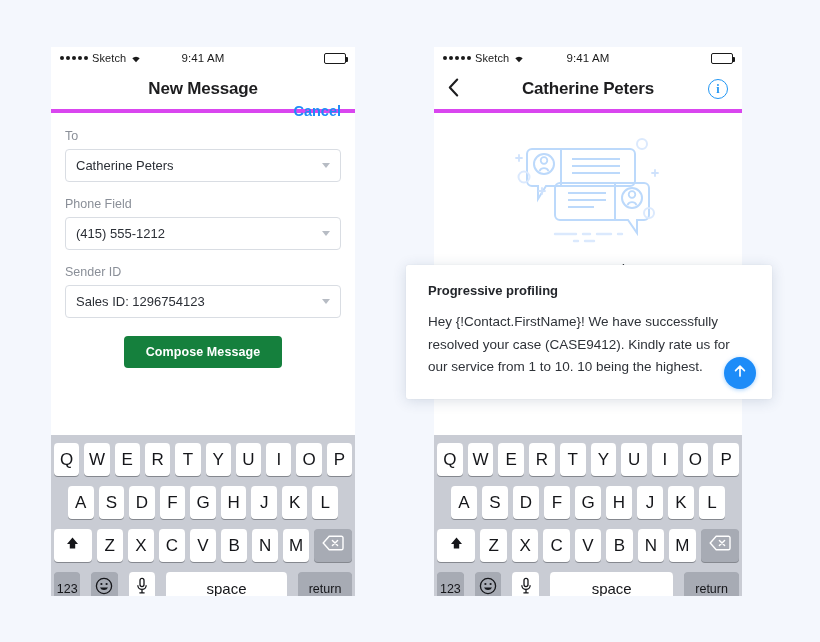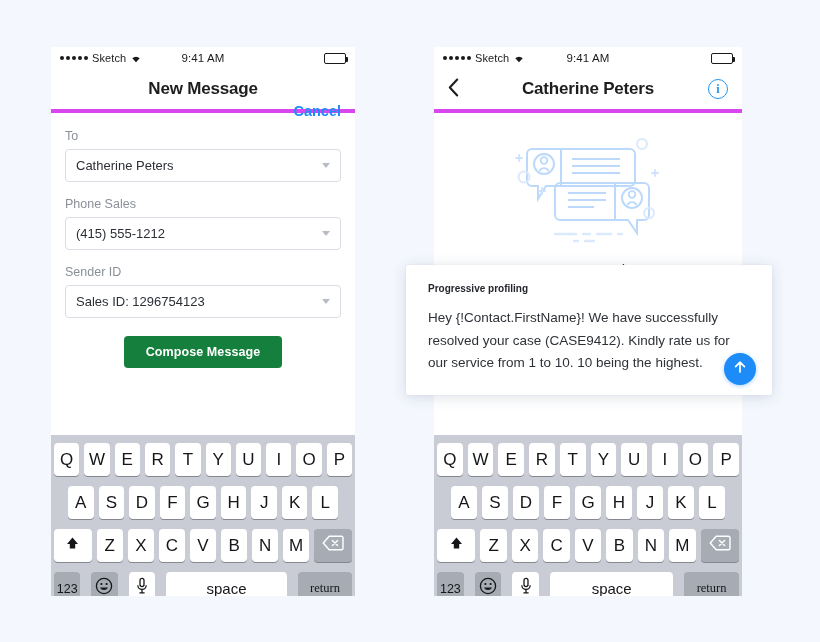--- a/index.html
+++ b/index.html
@@ -108,32 +108,32 @@
     background: #fff; border-radius: 4px; height: 33px;
     display: flex; align-items: center; justify-content: center;
     font-size: 17px; color: #15161a; box-shadow: 0 1px 0 rgba(110,113,120,.75);
     flex: 1; min-width: 0;
   }
   .krow.r2 { padding: 0 14px; }
   .key.dark { background: #a7abb4; box-shadow: 0 1px 0 rgba(110,113,120,.75); }
   .key.wide { flex: 1.45; }
   .key.small { font-size: 12.5px; }
   .key.space { flex: 4.6; font-size: 15px; }
-  .key.ret   { flex: 2.05; font-size: 12.5px; font-family: Liberation Serif, serif; }
+  .key.ret   { flex: 2.05; font-size: 12.5px; }
   .krow.r4 { gap: 11px; }
   .krow.r4 .key.fn { flex: 1.0; }
 
   
   .msg-card {
     position: absolute; left: 406px; top: 265px; width: 366px;
     background: #fff; border-radius: 2px;
     box-shadow: 0 2px 14px rgba(40,60,100,.16), 0 0 1px rgba(40,60,100,.18);
     padding: 18px 22px 20px 22px;
   }
-  .msg-title { font-size: 10px; font-weight: 700; color: #23262b; margin-bottom: 13px; }
+  .msg-title { font-size: 13px; font-weight: 700; color: #23262b; margin-bottom: 13px; }
   .msg-body { font-size: 13.5px; line-height: 1.68; color: #2e3238; }
   .send-btn {
     position: absolute; right: 16px; bottom: 10px;
     width: 32px; height: 32px; border-radius: 50%; background: #1d8cf8;
     display: flex; align-items: center; justify-content: center;
     box-shadow: 0 1px 4px rgba(29,140,248,.4);
   }
 </style>
 </head>
 <body>
@@ -173,21 +173,21 @@
 
       <div>
         <div class="field-label">To</div>
         <div class="field-box">
           <span class="val">Catherine Peters</span>
           <span class="caret"></span>
         </div>
       </div>
 
       <div>
-        <div class="field-label">Phone Sales</div>
+        <div class="field-label">Phone Field</div>
         <div class="field-box">
           <span class="val">(415) 555-1212</span>
           <span class="caret"></span>
         </div>
       </div>
 
       <div>
         <div class="field-label">Sender ID</div>
         <div class="field-box">
           <span class="val">Sales ID: 1296754123</span>

